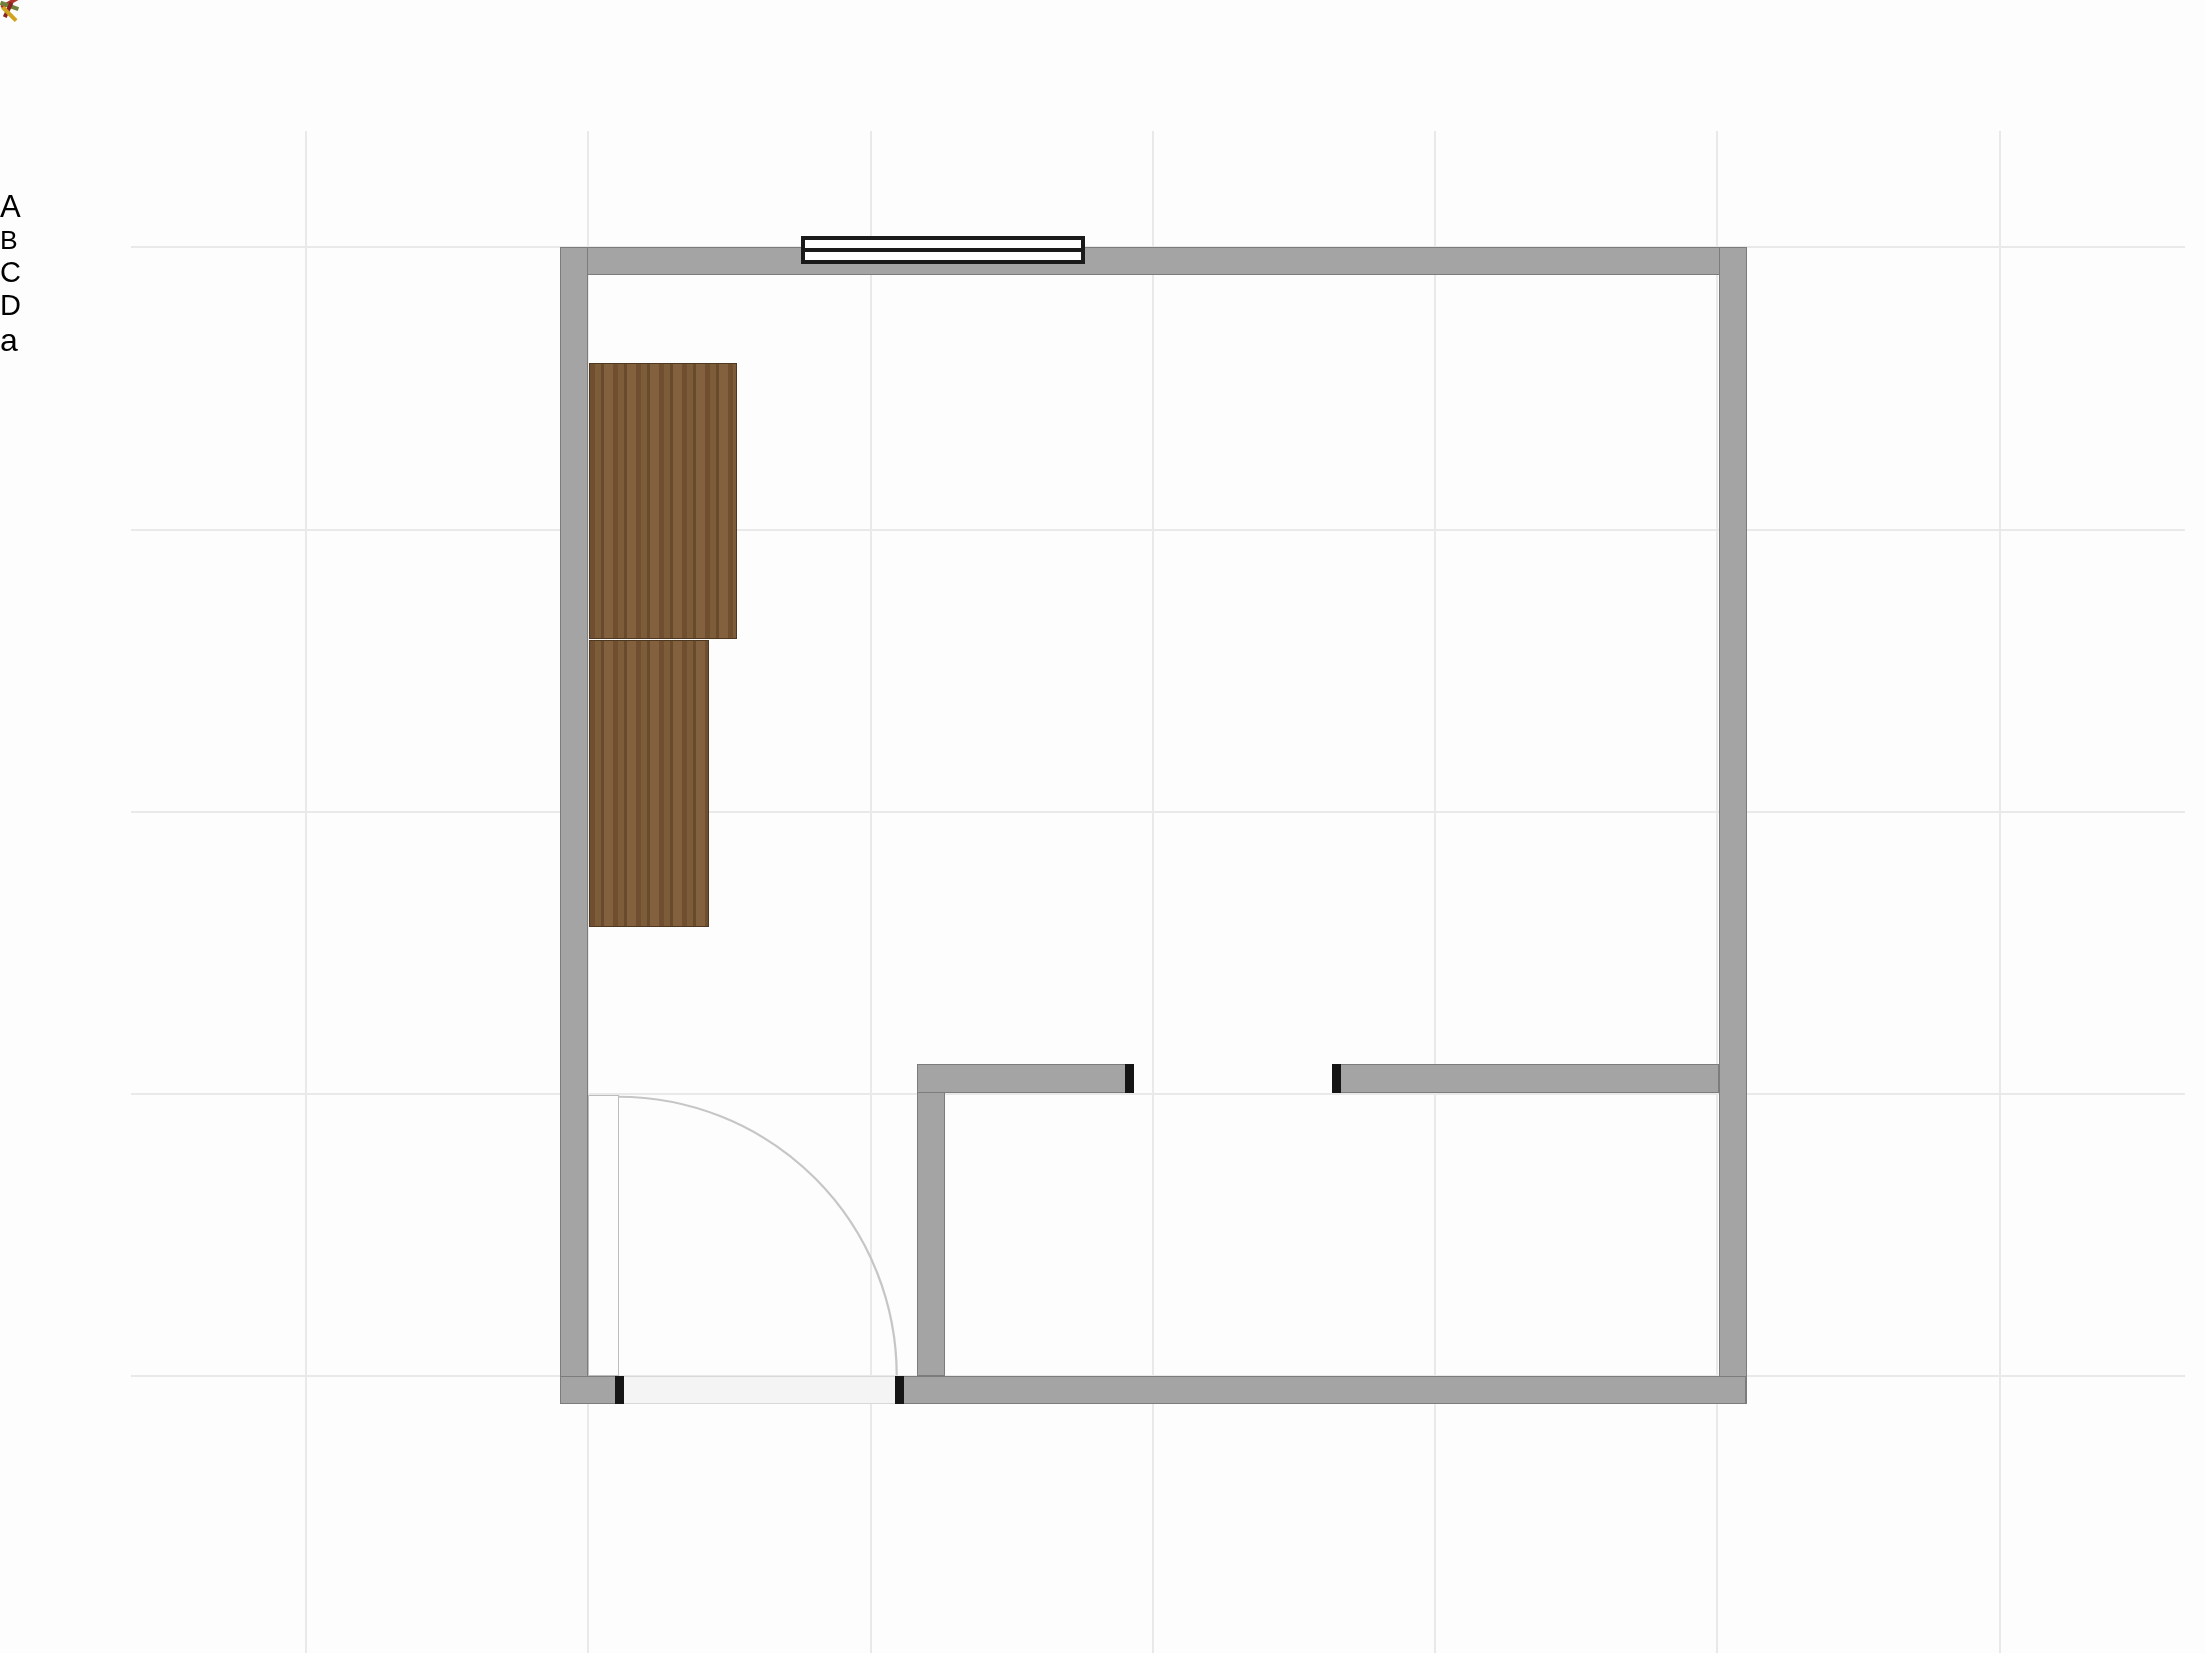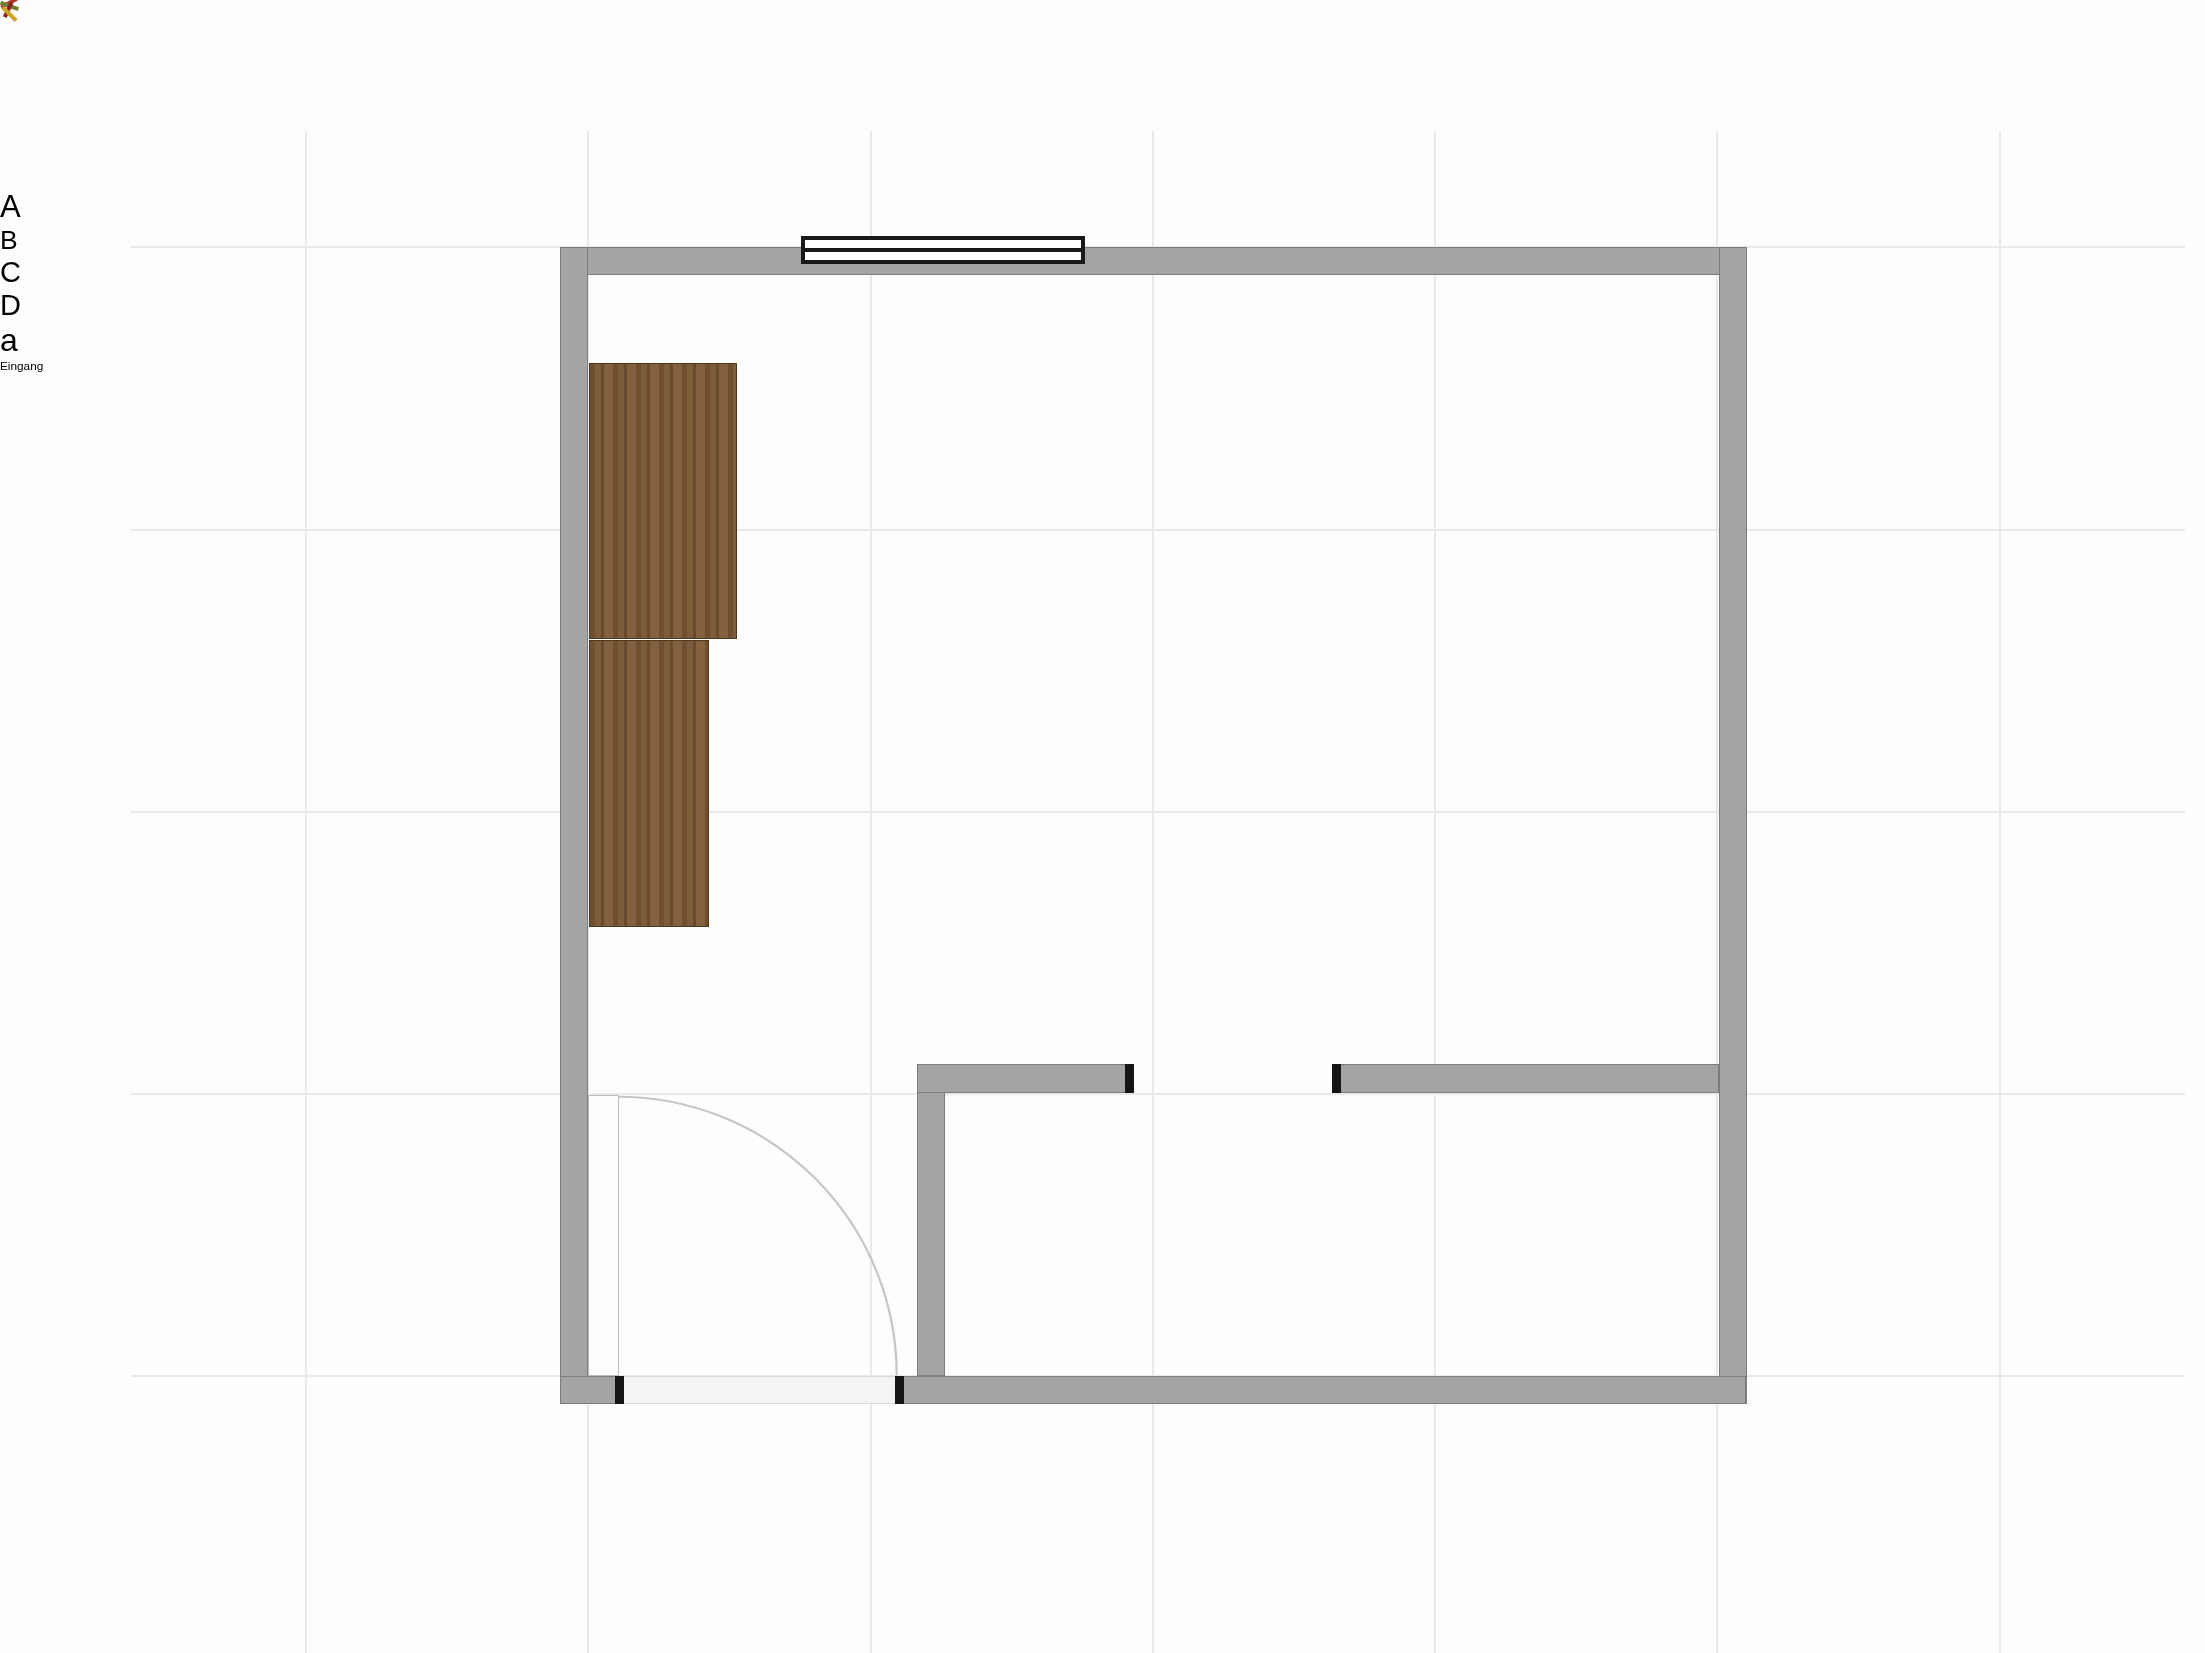--- a/index.html
+++ b/index.html
@@ -120,16 +120,15 @@
     <div class="shower-handle chrome" style="left:118px;"></div>
     <div class="shower-drain"></div>
   </div>
 
   <div class="wall-label" style="left:560px;top:807px;width:28px;font-size:31px;">A</div>
   <div class="wall-label" style="left:1138px;top:248px;width:28px;font-size:26.5px;">B</div>
   <div class="wall-label" style="left:1719px;top:806px;width:28px;font-size:29px;">C</div>
   <div class="wall-label" style="left:1136px;top:1376px;width:32px;font-size:29px;">D</div>
   <div class="wall-label" style="left:917px;top:1213px;width:28px;font-size:32px;">a</div>
 
-  <div class="entrance-text">Eingang</div>
 
 </div>
 
 
 </body></html>

